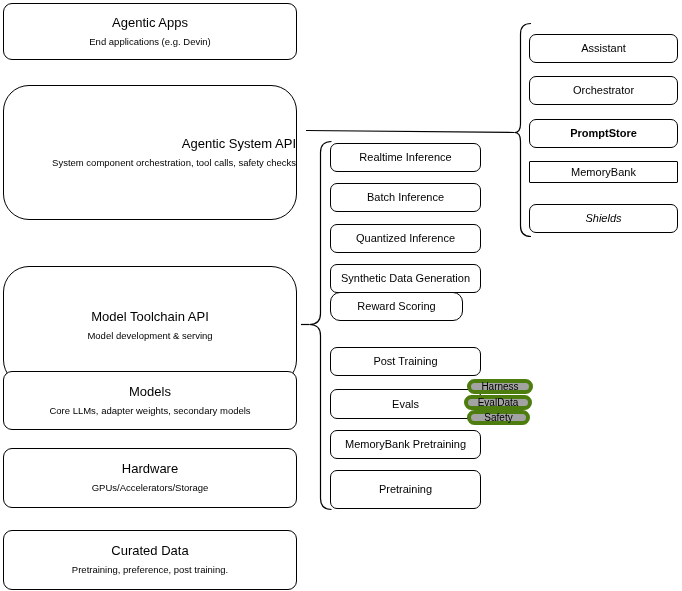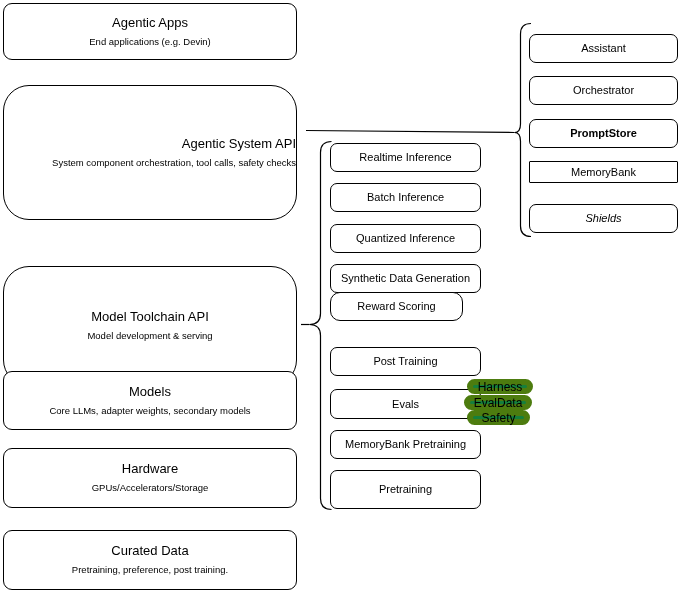--- a/index.html
+++ b/index.html
@@ -41,27 +41,27 @@
     white-space: nowrap;
   }
   .small-node {
     font-size: 11px;
     line-height: 1.1;
     white-space: nowrap;
   }
   .pill {
     position: absolute;
     box-sizing: border-box;
-    background: #15803d;
-    border: 6px solid #4d7c0f;
+    background: #a3a3a3;
+    border: 4px solid #4d7c0f;
     border-radius: 8px;
     display: flex;
     align-items: center;
     justify-content: center;
-    font-size: 12px;
+    font-size: 10px;
     line-height: 1;
     white-space: nowrap;
     z-index: 3;
   }
 </style>
 </head>
 <body>
 
 <div class="canvas">
 

